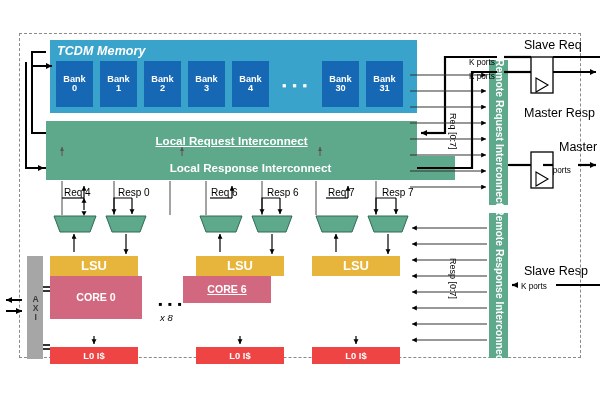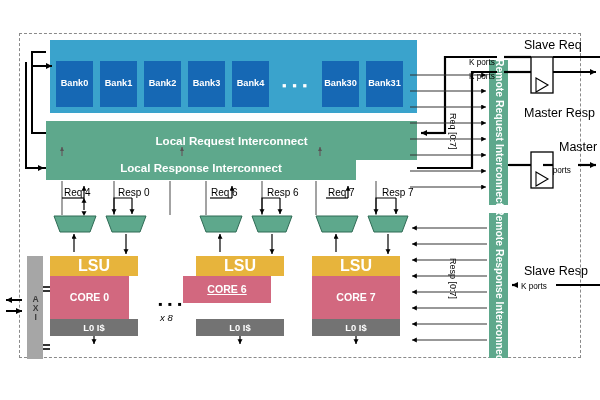--- a/index.html
+++ b/index.html
@@ -9,34 +9,34 @@
   
   .cluster-border{position:absolute;border:1.4px dashed #8a8a8a;box-sizing:border-box;}
 
   .blk{position:absolute;box-sizing:border-box;display:flex;align-items:center;justify-content:center;
        color:#fff;font-weight:bold;text-align:center;line-height:1.03;}
 
   
   .tcdm{background:#3AA3CC;}
   .tcdm-title{position:absolute;color:#fff;font-style:italic;font-weight:bold;font-size:12.5px;
               letter-spacing:.1px;}
-  .bank{background:#1668B4;font-size:9.2px;justify-content:center;}
+  .bank{background:#1668B4;font-size:9.2px;flex-direction:column;justify-content:center;}
   .bank span{display:block;}
   .bank-dots{position:absolute;color:#fff;font-weight:bold;font-size:13px;letter-spacing:1px;}
 
   
   .icn{background:#5EA88C;font-size:11.6px;}
   .icn-v{background:#5EA88C;}
   .icn-v .vtxt{writing-mode:vertical-rl;text-orientation:mixed;color:#fff;font-weight:bold;
                font-size:10.4px;white-space:nowrap;line-height:1;}
 
   
-  .lsu{background:#E7B43C;font-size:16px;}
+  .lsu{background:#E7B43C;font-size:13px;}
   .core{background:#D2687F;font-size:10.6px;}
-  .l0{background:#737373;font-size:9.4px;}
+  .l0{background:#ef4444;font-size:9.4px;margin-top:28px;}
   .l1{background:#1668B4;font-size:11.4px;}
   .axi{background:#A6A6A6;}
   .axi .vtxt{writing-mode:vertical-rl;text-orientation:upright;color:#3a3a3a;font-weight:bold;
              font-size:8.6px;letter-spacing:-1px;line-height:.85;}
 
   
   .lbl{position:absolute;color:#000;font-size:10px;white-space:nowrap;}
   .lbl-b{position:absolute;color:#000;font-size:12.5px;white-space:nowrap;}
   .lbl-sm{position:absolute;color:#000;font-size:8.2px;white-space:nowrap;}
   .lbl-rot{position:absolute;color:#000;font-size:9px;white-space:nowrap;
@@ -47,20 +47,21 @@
   svg.wires{position:absolute;left:0;top:0;width:600px;height:400px;pointer-events:none;}
 </style>
 </head>
 <body>
 
 <div id="stage">
 
   <div class="cluster-border" style="left:19px;top:33px;width:562px;height:325px;"></div>
 
   <div class="blk tcdm" style="left:50px;top:40px;width:367px;height:73px;"></div>
+  <div class="tcdm-title" style="left:57px;top:44px;">TCDM Memory</div>
 
   <div class="blk bank" style="left:56px;top:61px;width:37px;height:46px;">
     <span>Bank</span>
     <span>0</span>
   </div>
   <div class="blk bank" style="left:100px;top:61px;width:37px;height:46px;">
     <span>Bank</span>
     <span>1</span>
   </div>
   <div class="blk bank" style="left:144px;top:61px;width:37px;height:46px;">
@@ -80,43 +81,42 @@
 
   <div class="blk bank" style="left:322px;top:61px;width:37px;height:46px;">
     <span>Bank</span>
     <span>30</span>
   </div>
   <div class="blk bank" style="left:366px;top:61px;width:37px;height:46px;">
     <span>Bank</span>
     <span>31</span>
   </div>
 
-  <div class="blk icn" style="left:46px;top:121px;width:371px;height:39px;">Local Request Interconnect</div>
-  <div class="blk icn" style="left:46px;top:156px;width:310px;height:24px;">Local Response Interconnect</div>
+  <div class="blk icn" style="left:46px;top:121px;width:371px;height:39px;text-decoration:underline;">Local Request Interconnect</div>
+  <div class="blk icn" style="left:46px;top:156px;width:409px;height:24px;">Local Response Interconnect</div>
 
   <div class="lbl" style="left:64px;top:187px;">Req 4</div>
   <div class="lbl" style="left:118px;top:187px;">Resp 0</div>
   <div class="lbl" style="left:211px;top:187px;">Req 6</div>
   <div class="lbl" style="left:267px;top:187px;">Resp 6</div>
   <div class="lbl" style="left:328px;top:187px;">Req 7</div>
   <div class="lbl" style="left:382px;top:187px;">Resp 7</div>
 
   <div class="blk lsu" style="left:50px;top:256px;width:88px;height:20px;">LSU</div>
-  <div class="blk core" style="left:50px;top:276px;width:79px;height:43px;">CORE 0</div>
+  <div class="blk core" style="left:50px;top:276px;width:92px;height:43px;">CORE 0</div>
   <div class="blk l0" style="left:50px;top:319px;width:88px;height:17px;">L0 I$</div>
 
   <div class="lbl-i" style="left:160px;top:284px;">x 8</div>
   <div class="dots3" style="left:158px;top:297px;">▪ ▪ ▪</div>
 
   <div class="blk lsu" style="left:196px;top:256px;width:88px;height:20px;">LSU</div>
   <div class="blk core" style="left:183px;top:276px;width:88px;height:27px;text-decoration:underline;">CORE 6</div>
   <div class="blk l0" style="left:196px;top:319px;width:88px;height:17px;">L0 I$</div>
 
   <div class="blk lsu" style="left:312px;top:256px;width:88px;height:20px;">LSU</div>
-  <div class="blk core" style="left:312px;top:276px;width:88px;height:43px;">CORE 7</div>
   <div class="blk l0" style="left:312px;top:319px;width:88px;height:17px;">L0 I$</div>
 
 
   <div class="blk axi" style="left:27px;top:256px;width:16px;height:103px;">
     <span class="vtxt">AXI</span>
   </div>
 
   <div class="blk icn-v" style="left:489px;top:60px;width:19px;height:145px;">
     <span class="vtxt">Remote Request Interconnect</span>
   </div>

